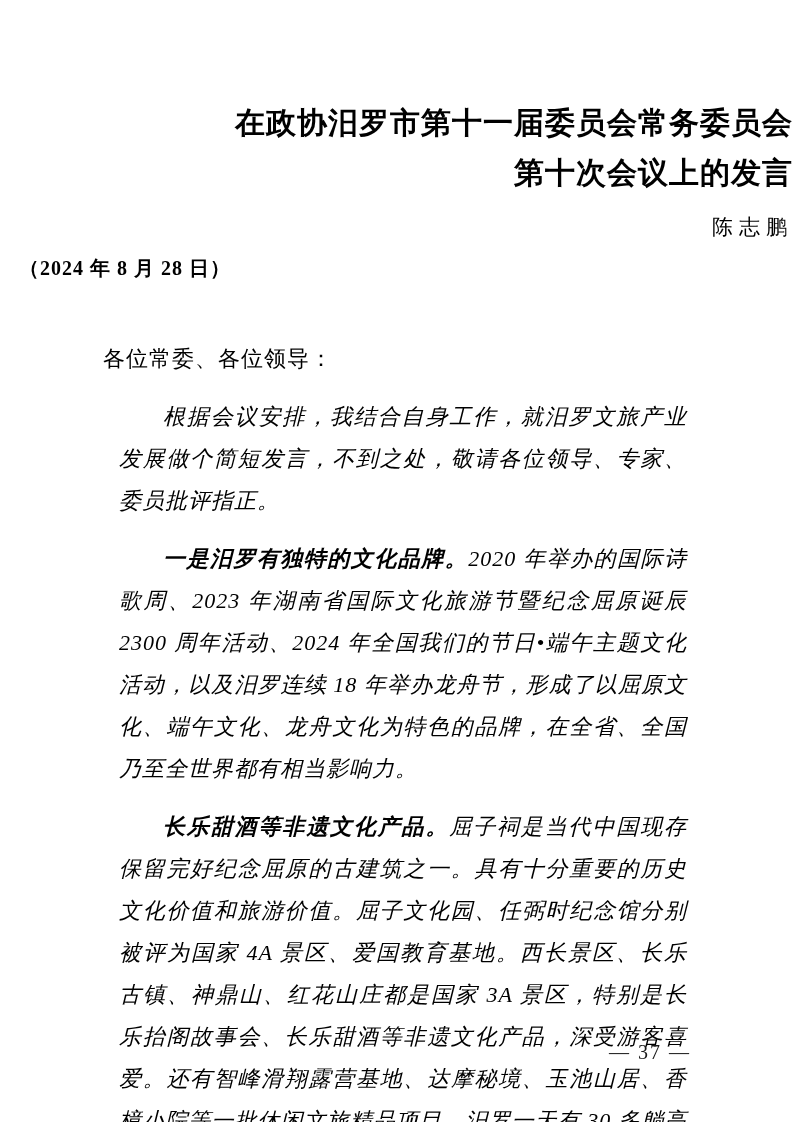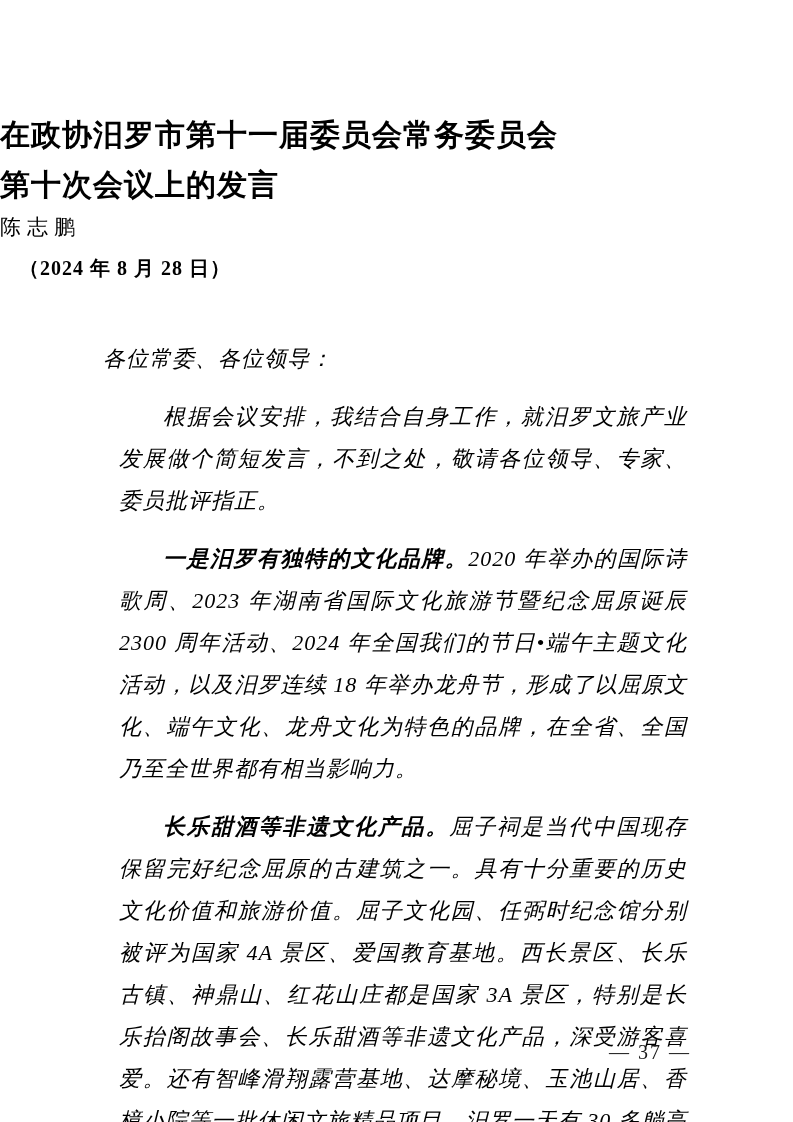--- a/index.html
+++ b/index.html
@@ -11,37 +11,37 @@
     position: relative;
     width: 793px;
     height: 1122px;
     background: #ffffff;
     color: #000000;
     overflow: hidden;
     font-family: "Liberation Serif", "DejaVu Serif", serif;
   }
   .title {
     position: absolute;
-    top: 110px;
+    top: 98px;
     left: 0;
     width: 100%;
-    text-align: left;
+    text-align: right;
     font-family: "Liberation Sans", "DejaVu Sans", sans-serif;
     font-weight: bold;
     font-size: 30px;
     line-height: 50px;
     letter-spacing: 1px;
     color: #000000;
   }
   .author {
     position: absolute;
     top: 211px;
     left: 0;
     width: 100%;
-    text-align: left;
+    text-align: right;
     font-size: 21px;
     line-height: 32px;
     letter-spacing: 6px;
     font-weight: 500;
   }
   .date {
     position: absolute;
     top: 252px;
     left: 0;
     width: 100%;
@@ -57,21 +57,20 @@
     top: 338px;
     width: 600px;
     font-size: 22px;
     line-height: 42px;
     text-align: justify;
     text-justify: inter-ideograph;
     letter-spacing: 1px;
   }
   .salutation {
     margin: 0;
-    font-style: italic;
   }
   .para {
     margin: 16px;
     text-indent: 44px;
     font-style: italic;
   }
   .para .lead {
     font-family: "Liberation Sans", "DejaVu Sans", sans-serif;
     font-weight: bold;
   }

